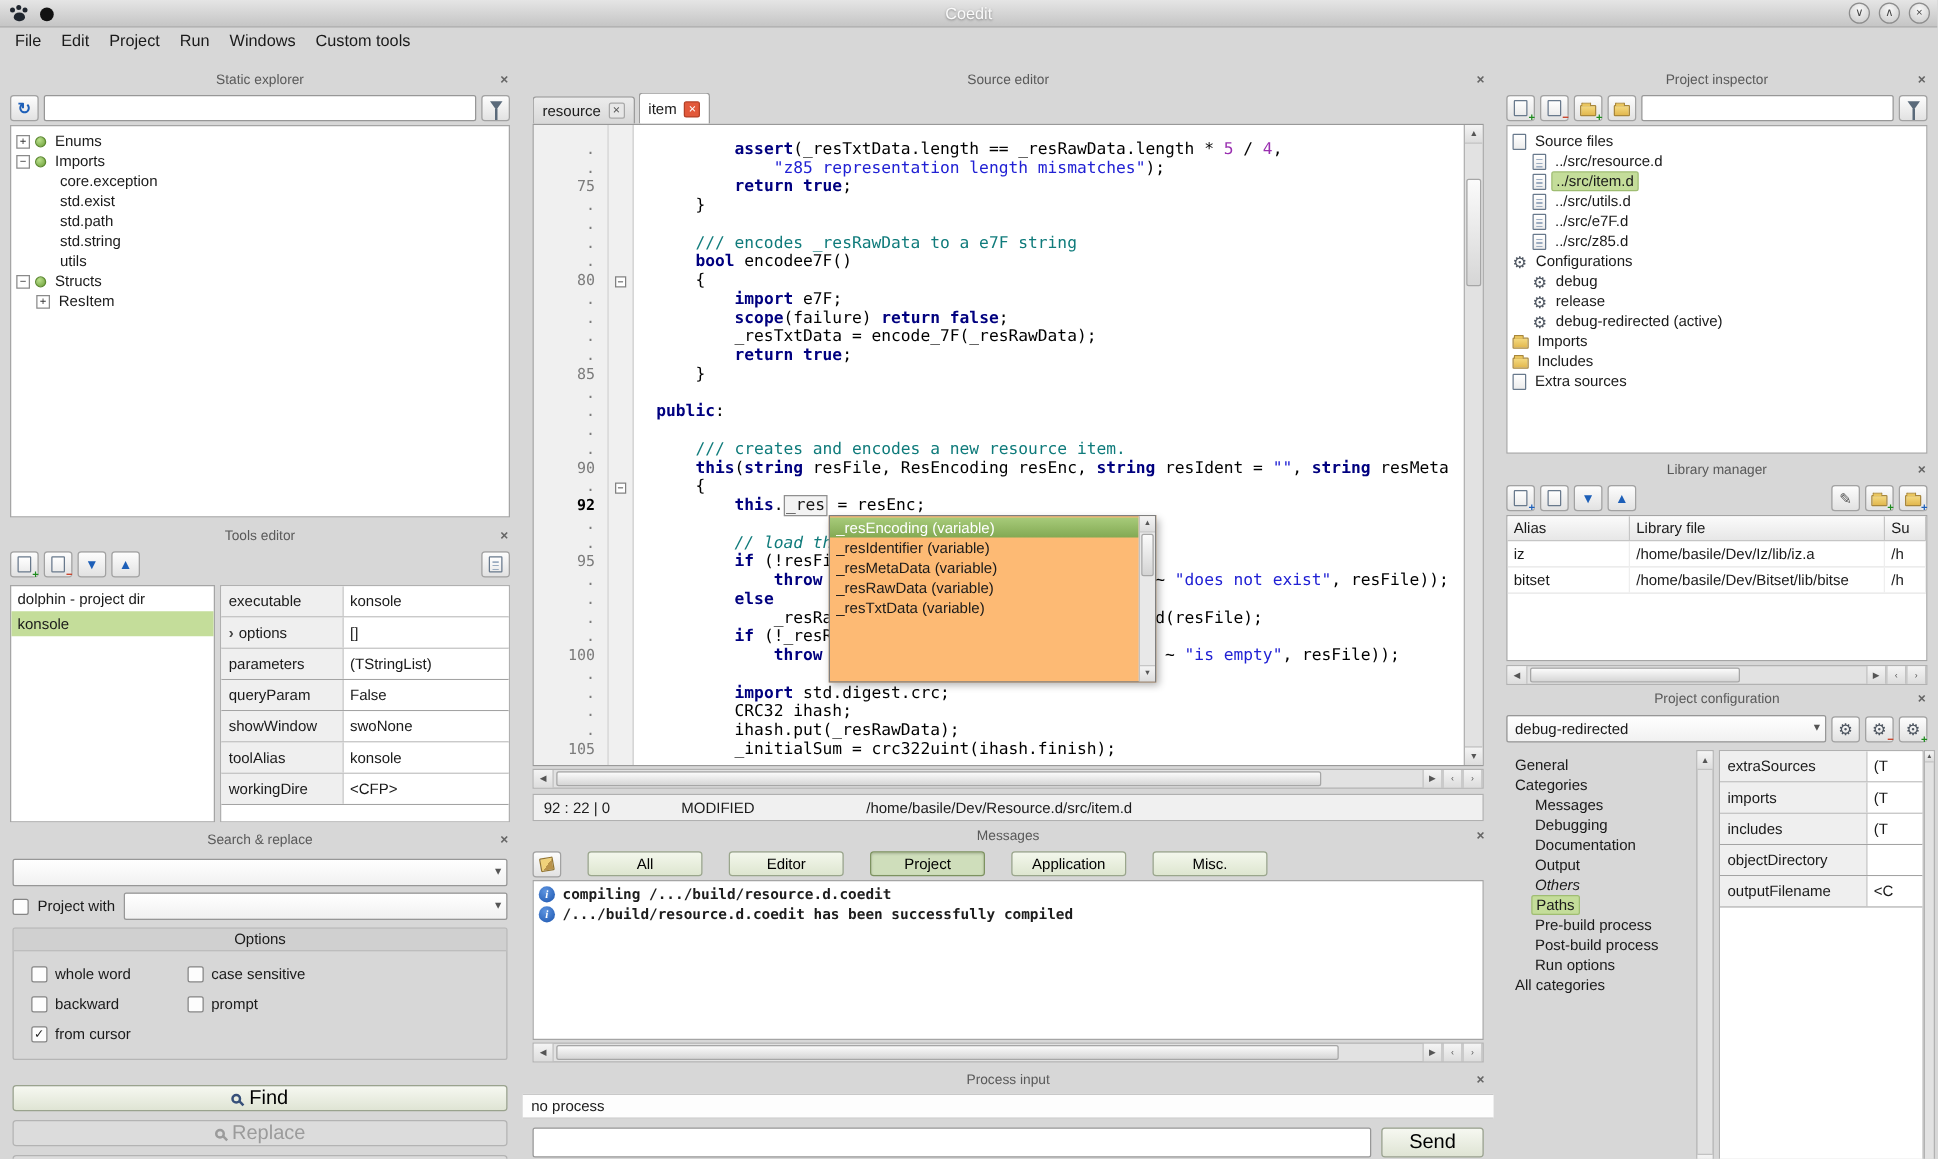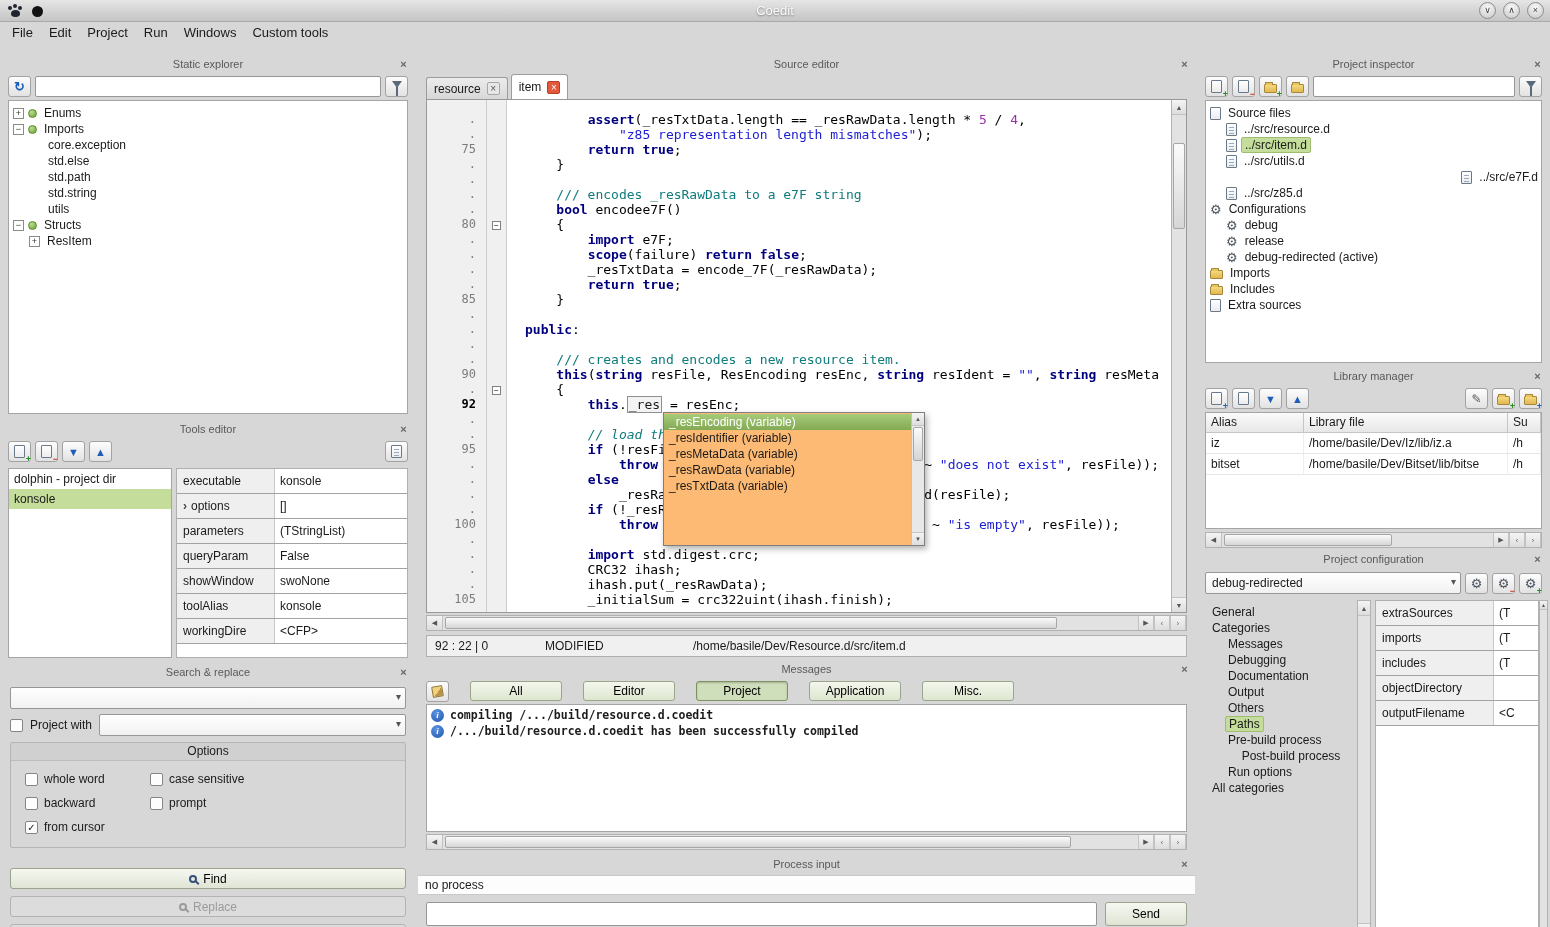--- a/index.html
+++ b/index.html
@@ -26,21 +26,21 @@
 #col-right{left:1199px;width:349px}
 .panel{position:absolute;left:0;right:0;display:flex;flex-direction:column;overflow:hidden}
 .panel-header{height:16px;position:relative;text-align:center;font-size:11px;color:#595959;line-height:15px;flex:none}
 .panel-close{position:absolute;right:4px;top:1px;width:13px;height:13px;font-size:11px;font-weight:bold;color:#666;line-height:13px;text-align:center}
 
 .whitebox{background:#fff;border:1px solid #a5a5a5}
 .txt{height:21px;border:1px solid #979797;border-radius:2px;background:#fff;padding:0 4px;font-size:12px;font-family:"Liberation Sans",sans-serif}
 .combo{height:22px;border:1px solid #979797;border-radius:2px;background:linear-gradient(#fff,#f1f1f1);display:flex;align-items:center;position:relative;padding:0 18px 0 6px;font-size:12px}
 .combo-arrow{position:absolute;right:4px;top:3px;color:#555;font-size:10px}
 .tb-btn{width:23px;height:21px;border:1px solid #a2a2a2;border-radius:3px;background:linear-gradient(#fdfdfd,#e2e2e2);display:inline-flex;align-items:center;justify-content:center;position:relative;flex:none}
-.btn{height:21px;border:1px solid #9aa38e;border-radius:3px;background:linear-gradient(#f6f8f1,#dfe4d4);font-size:12px;display:flex;align-items:center;justify-content:center;gap:6px}
+.btn{height:21px;border:1px solid #9aa38e;border-radius:3px;background:linear-gradient(#f6f8f1,#dfe4d4);font-size:16px;display:flex;align-items:center;justify-content:center;gap:6px}
 .btn.disabled{color:#9b9b9b;background:#dcdcdc;border-color:#b3b3b3}
 
 
 .ic-refresh{color:#1d5fb8;font-size:13px;font-weight:bold}
 .ic-doc{width:11px;height:13px;background:linear-gradient(#fff,#ececec);border:1px solid #68798c;border-radius:1px;position:relative}
 .ic-doc.lines::after{content:'';position:absolute;left:2px;right:2px;top:3px;height:7px;background:repeating-linear-gradient(#9aabc0 0 1px,transparent 1px 3px)}
 .badge{position:absolute;right:-1px;bottom:-2px;font-size:9px;font-weight:bold;line-height:8px;text-shadow:0 0 2px #fff}
 .badge.g{color:#1e8a1e}.badge.r{color:#c43318}.badge.b{color:#1d5fb8}
 .ic-folder{width:13px;height:9px;background:linear-gradient(#f4d97f,#e2b84f);border:1px solid #a8873b;border-radius:1px;position:relative;margin-top:3px}
 .ic-folder::before{content:'';position:absolute;top:-3px;left:0;width:6px;height:2px;background:#e9c55e;border:1px solid #a8873b;border-bottom:none;border-radius:1px 1px 0 0}
@@ -187,21 +187,21 @@
         </div>
         <div class="trow" style="padding-left: 4px;">
           <span class="expander">−</span>
           <span class="tico dot"></span>
           <span class="tlabel">Imports</span>
         </div>
         <div class="trow" style="padding-left: 36px;">
           <span class="tlabel">core.exception</span>
         </div>
         <div class="trow" style="padding-left: 36px;">
-          <span class="tlabel">std.else</span>
+          <span class="tlabel">std.exist</span>
         </div>
         <div class="trow" style="padding-left: 36px;">
           <span class="tlabel">std.path</span>
         </div>
         <div class="trow" style="padding-left: 36px;">
           <span class="tlabel">std.string</span>
         </div>
         <div class="trow" style="padding-left: 36px;">
           <span class="tlabel">utils</span>
         </div>
@@ -607,21 +607,21 @@
           <span class="tlabel">../src/resource.d</span>
         </div>
         <div class="trow sel" style="padding-left: 20px;">
           <span class="tico ic-doc lines"></span>
           <span class="tlabel">../src/item.d</span>
         </div>
         <div class="trow" style="padding-left: 20px;">
           <span class="tico ic-doc lines"></span>
           <span class="tlabel">../src/utils.d</span>
         </div>
-        <div class="trow" style="padding-left: 6px; justify-content: flex-end;">
+        <div class="trow" style="padding-left: 20px;">
           <span class="tico ic-doc lines"></span>
           <span class="tlabel">../src/e7F.d</span>
         </div>
         <div class="trow" style="padding-left: 20px;">
           <span class="tico ic-doc lines"></span>
           <span class="tlabel">../src/z85.d</span>
         </div>
         <div class="trow" style="padding-left: 4px;">
           <span class="tico ic-gear">⚙</span>
           <span class="tlabel">Configurations</span>
@@ -746,30 +746,30 @@
           </div>
           <div class="trow" style="padding-left: 20px;">
             <span class="tlabel">Debugging</span>
           </div>
           <div class="trow" style="padding-left: 20px;">
             <span class="tlabel">Documentation</span>
           </div>
           <div class="trow" style="padding-left: 20px;">
             <span class="tlabel">Output</span>
           </div>
-          <div class="trow" style="padding-left: 20px;">
+          <div class="trow" style="padding-left: 20px; font-style: italic;">
             <span class="tlabel">Others</span>
           </div>
           <div class="trow sel" style="padding-left: 20px;">
             <span class="tlabel">Paths</span>
           </div>
           <div class="trow" style="padding-left: 20px;">
             <span class="tlabel">Pre-build process</span>
           </div>
-          <div class="trow" style="padding-left: 20px; justify-content: center;">
+          <div class="trow" style="padding-left: 20px;">
             <span class="tlabel">Post-build process</span>
           </div>
           <div class="trow" style="padding-left: 20px;">
             <span class="tlabel">Run options</span>
           </div>
           <div class="trow" style="padding-left: 4px;">
             <span class="tlabel">All categories</span>
           </div>
         </div>
       <div class="scroll-v" style="border:1px solid #b2b2b2;width:14px">

